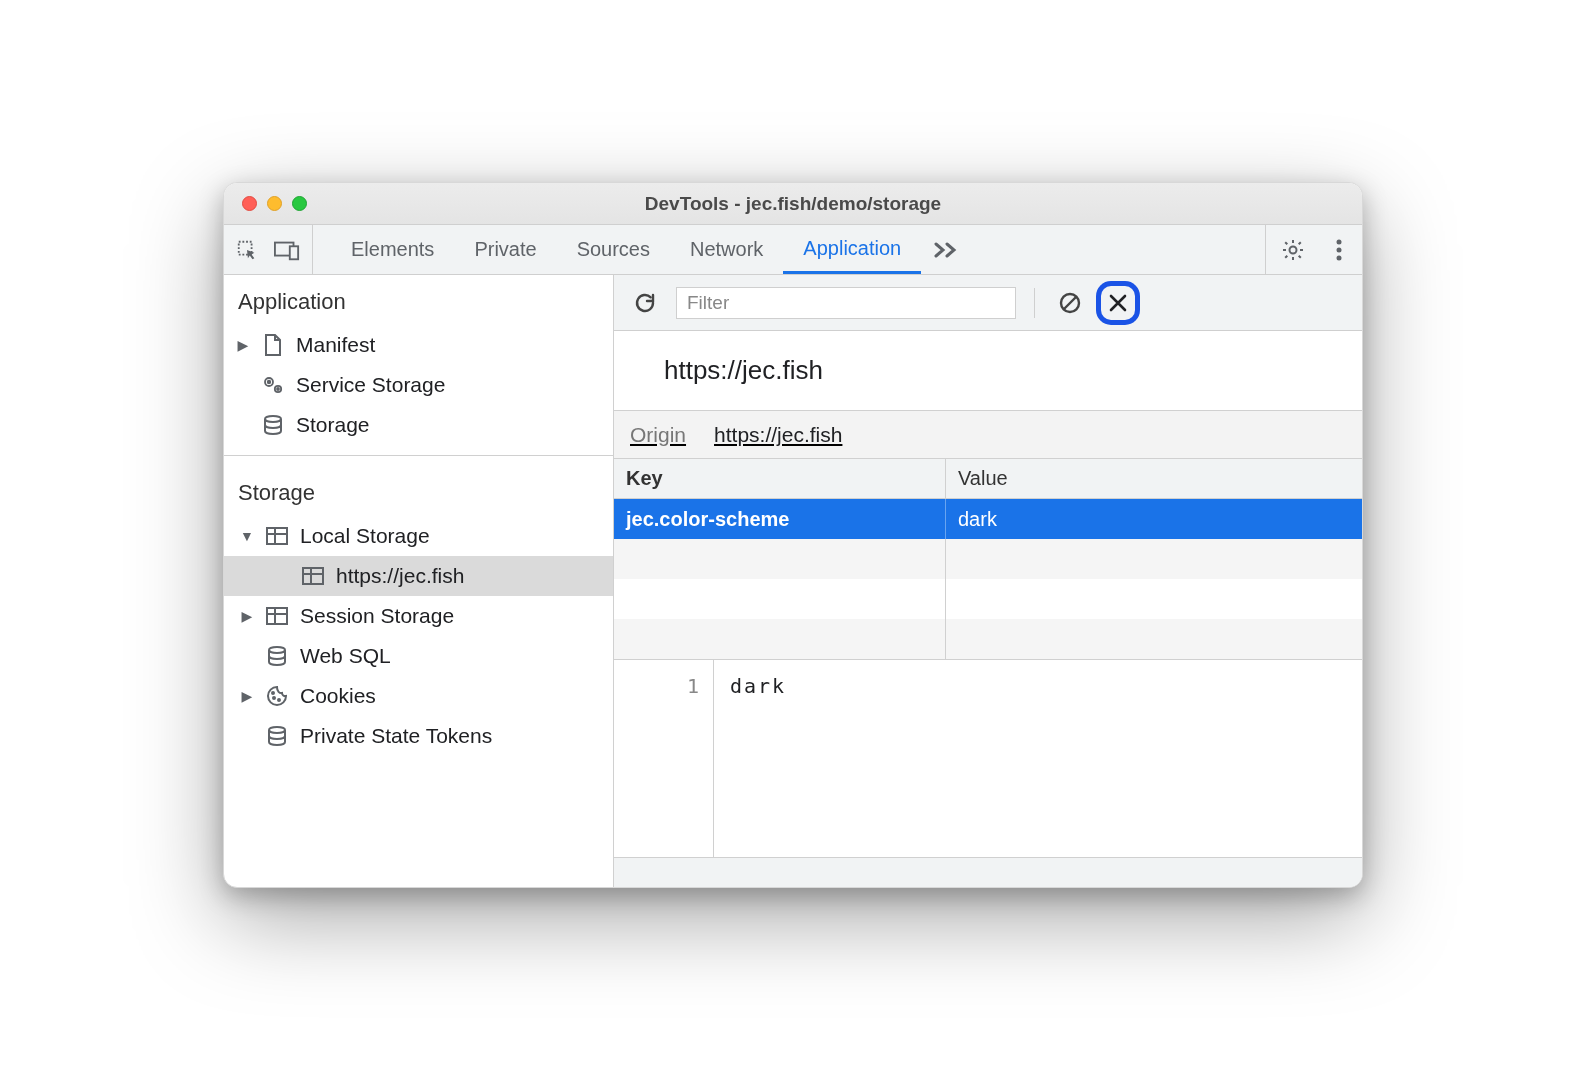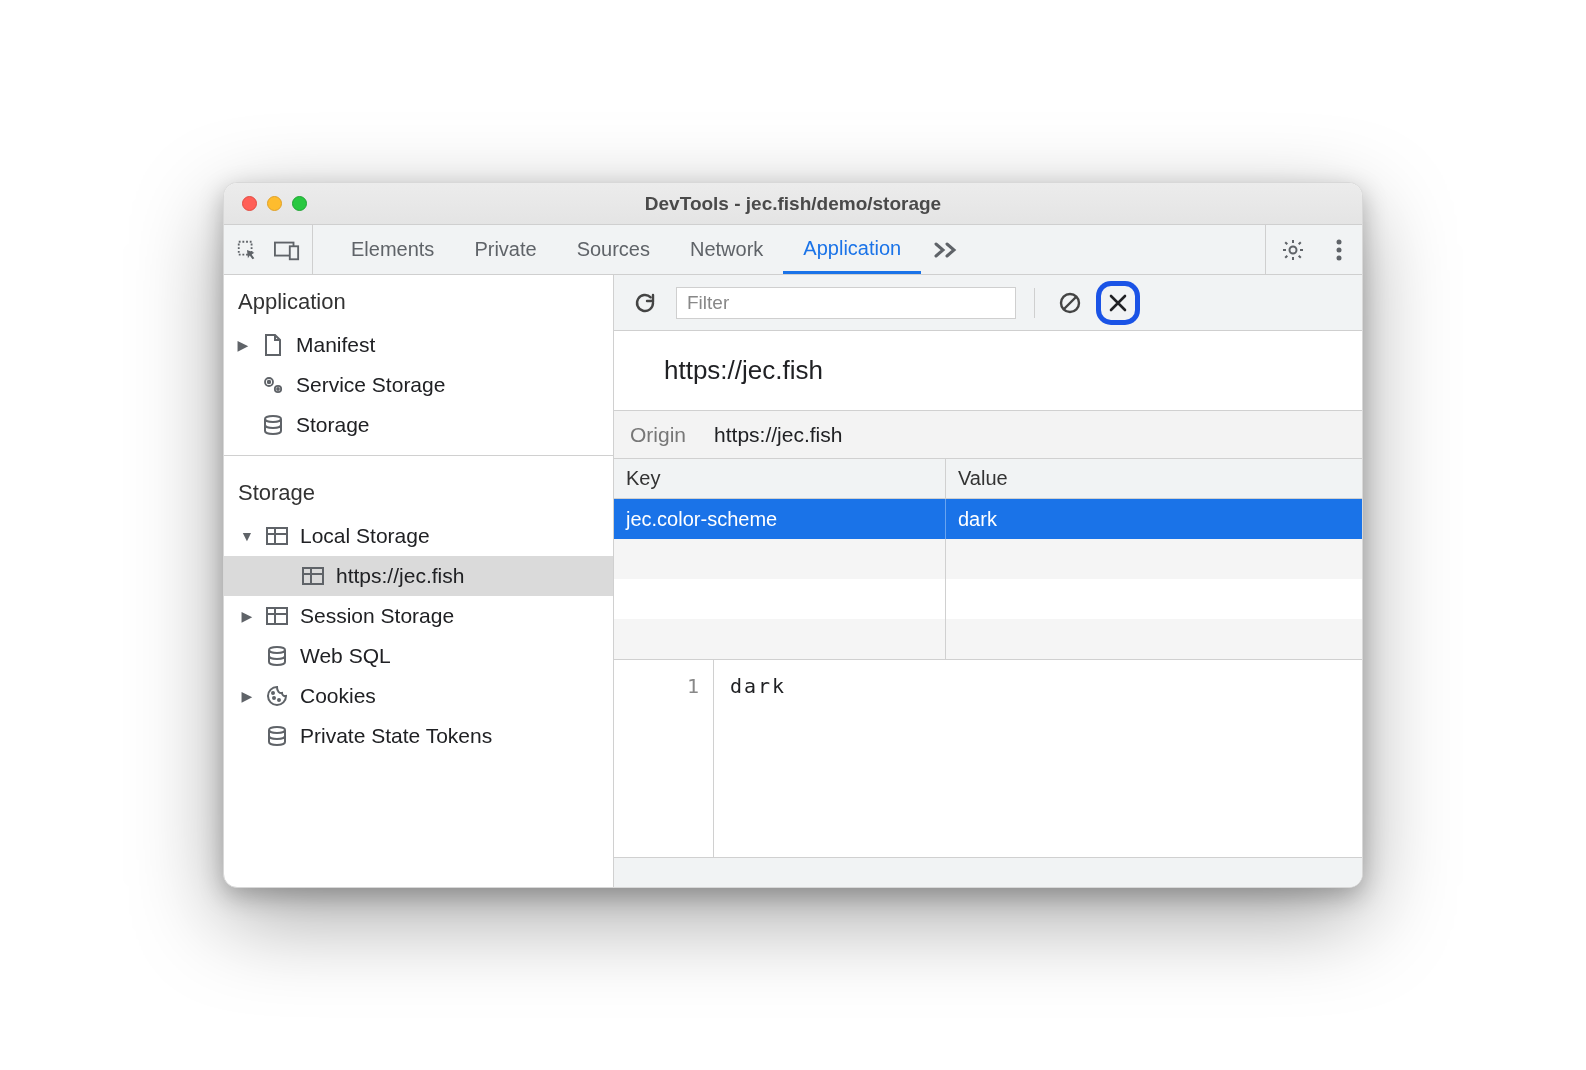--- a/index.html
+++ b/index.html
@@ -178,38 +178,39 @@
     font-size: 26px;
     color:#202124;
     border-bottom:1px solid #d0d0d0;
   }
   .origin-row {
     display:flex; align-items:center;
     height:48px;
     border-bottom:1px solid #d0d0d0;
     font-size:21px;
     background:#f3f3f3;
+    text-decoration:underline;
   }
   .origin-row .lbl { color:#777; padding-left:16px; padding-right:28px;}
   .origin-row .val { color:#202124; }
   .table {
     border-bottom: 1px solid #d0d0d0;
   }
   .thead, .trow {
     display:flex;
     height:40px;
   }
   .cell {
     display:flex; align-items:center;
     padding-left:12px;
     font-size:20px;
     border-right:1px solid #d0d0d0;
   }
   .cell:last-child { border-right:none; }
-  .cell.key { flex: 0 0 332px; }
+  .cell.key { flex: 0 0 332px; font-weight: bold; }
   .cell.val { flex: 1; }
   .thead { background:#f1f3f4; border-bottom:1px solid #d0d0d0; color:#333;}
   .trow.sel { background:#1a73e8; color:#fff; }
   .trow.sel .cell { border-right-color: rgba(255,255,255,0.35);}
   .trow.alt { background:#f5f5f5; }
   .trow.blank .cell { color:transparent; }
   .preview {
     flex:1; display:flex;
     border-top: none;
   }

